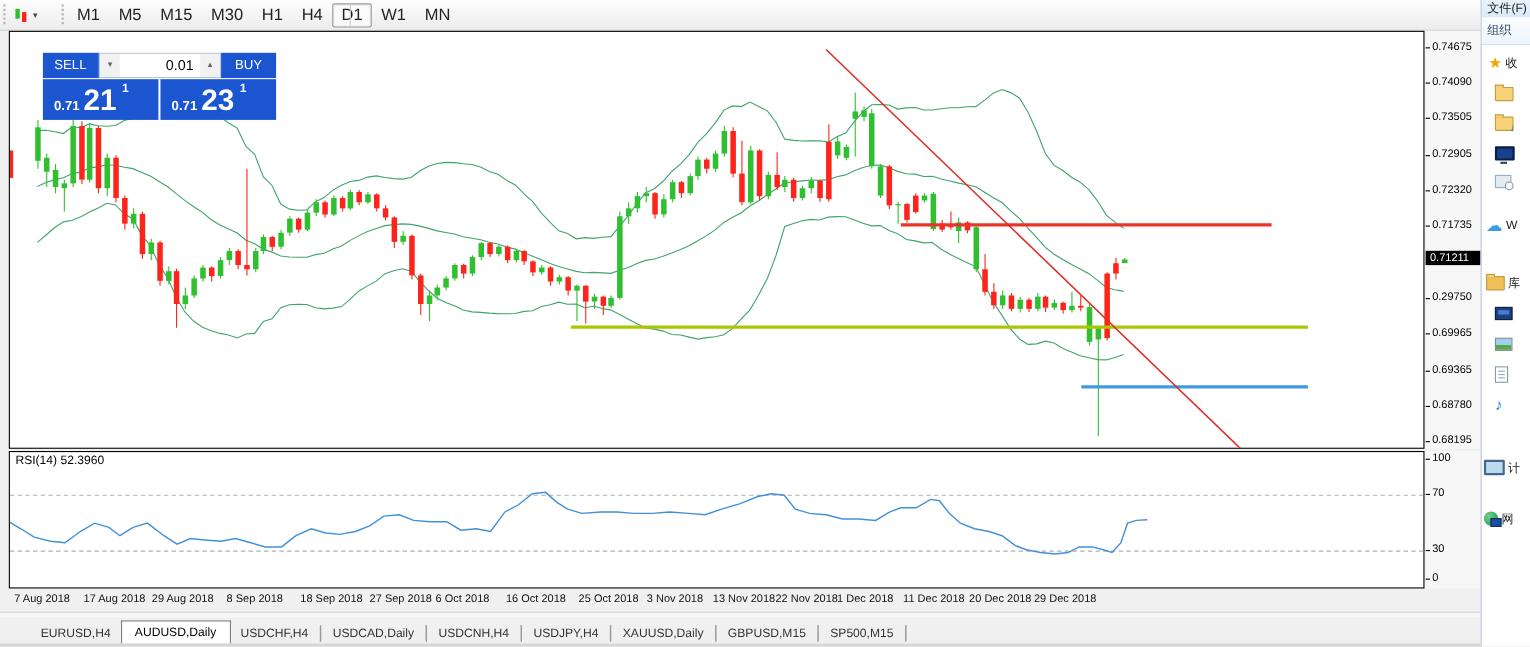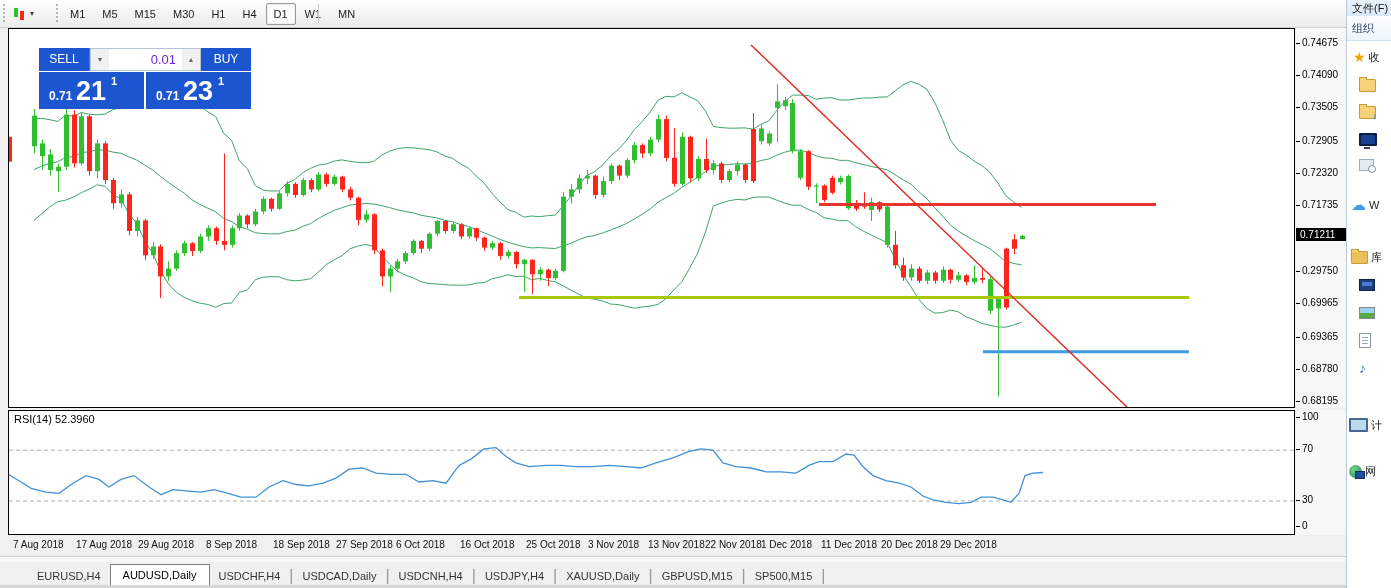--- a/index.html
+++ b/index.html
@@ -7,40 +7,40 @@
        font-family:"Liberation Sans",sans-serif;-webkit-font-smoothing:antialiased;}
   .abs{position:absolute;}
   
   #toolbar{left:0;top:0;width:1346px;height:27px;background:linear-gradient(#fdfdfd,#ececec);
            border-bottom:1px solid #d0d0d0;}
   .grip{width:3px;height:18px;top:4px;border-left:2px dotted #b5b5b5;}
   #tool-icon{left:12px;top:5px;width:26px;height:17px;cursor:pointer;}
   #tool-icon .bar{position:absolute;width:4px;}
   #tool-icon .caret{position:absolute;left:18px;top:4px;font-size:8px;color:#444;}
   .tfrow{left:62px;top:3px;display:flex;}
-  .tfbtn{height:20px;line-height:20px;padding:0 7px;margin-right:1px;font-size:11px;color:#222;
+  .tfbtn{height:20px;line-height:20px;padding:0 7px;margin-right:1px;font-size:15px;color:#222;
          border:1px solid transparent;border-radius:2px;cursor:pointer;}
   .tfbtn.active{background:#fbfbfb;border-color:#9a9a9a;box-shadow:inset 0 0 2px #ccc;}
   .tsep{left:318px;top:4px;width:1px;height:19px;background:#c9c9c9;}
   
   #main-frame{left:8px;top:28px;width:1287px;height:380px;background:#fff;border:1px solid #000;box-sizing:border-box;}
   #rsi-frame{left:8px;top:410px;width:1287px;height:125px;background:#fff;border:1px solid #000;box-sizing:border-box;}
   #chart-title{left:6px;top:2px;font-size:11px;color:#000;white-space:nowrap;}
   #chart-title b{font-weight:bold;}
   #rsi-label{left:5px;top:2px;font-size:11px;color:#000;}
   svg{position:absolute;left:0;top:0;}
   
   #ocp{left:6px;top:19px;width:212px;padding-left:24px;}
   #ocp .row1{display:flex;height:23px;}
   .blue{background:#1b55cf;color:#fff;}
   #sell-btn,#buy-btn{width:50px;text-align:center;font-size:12px;line-height:23px;cursor:pointer;}
   #sell-btn{border-right:1px solid #4a7ae0;}
   #vol-wrap{flex:1;display:flex;background:#fbfbfb;border:1px solid #b7c4d8;box-sizing:border-box;}
   .spin{width:18px;text-align:center;color:#666;font-size:7px;line-height:21px;cursor:pointer;background:#f1f1f1;}
-  #vol-field{flex:1;text-align:right;padding-right:6px;font-size:13px;line-height:21px;color:#6d28d9;background:#fff;border:none;}
+  #vol-field{flex:1;text-align:right;padding-right:6px;font-size:13px;line-height:21px;color:#000000;background:#fff;border:none;}
   #ocp .row2{display:flex;height:37px;margin-top:1px;}
   .pricebox{width:105px;position:relative;cursor:pointer;}
   .pricebox:first-child{border-right:2px solid #fff;}
   .pricebox .small{position:absolute;left:10px;bottom:6px;font-size:12px;font-weight:bold;}
   .pricebox .big{position:absolute;left:37px;bottom:2px;font-size:27px;font-weight:bold;}
   .pricebox .sup{position:absolute;left:72px;top:3px;font-size:11px;font-weight:bold;}
   
   #pscale{left:1296px;top:28px;width:50px;height:380px;background:#f7f7f7;}
   #rscale{left:1296px;top:410px;width:50px;height:125px;background:#f7f7f7;}
   .ticklab{position:absolute;left:6px;font-size:10px;color:#000;white-space:nowrap;}

